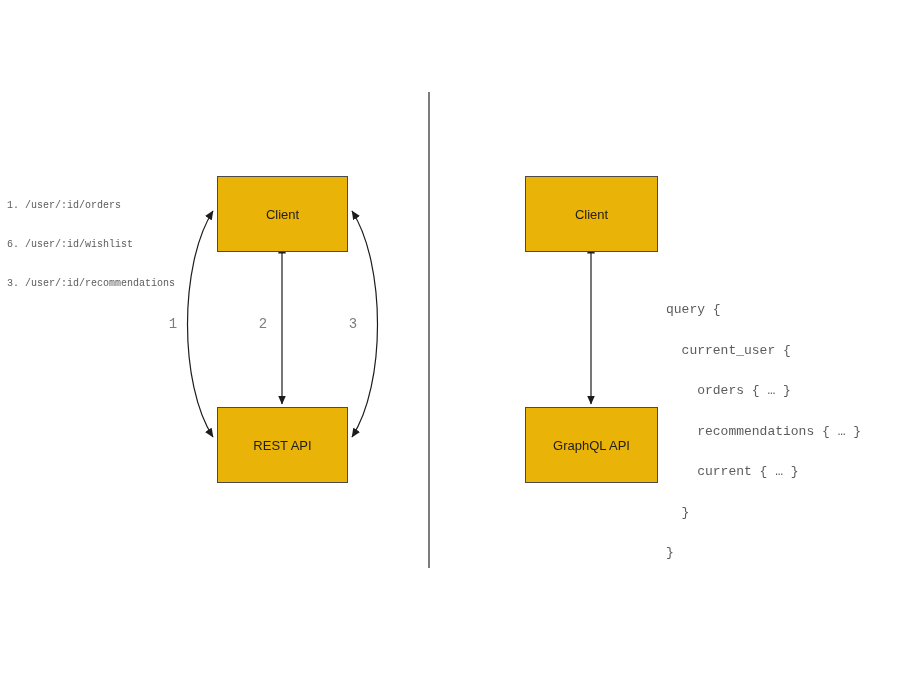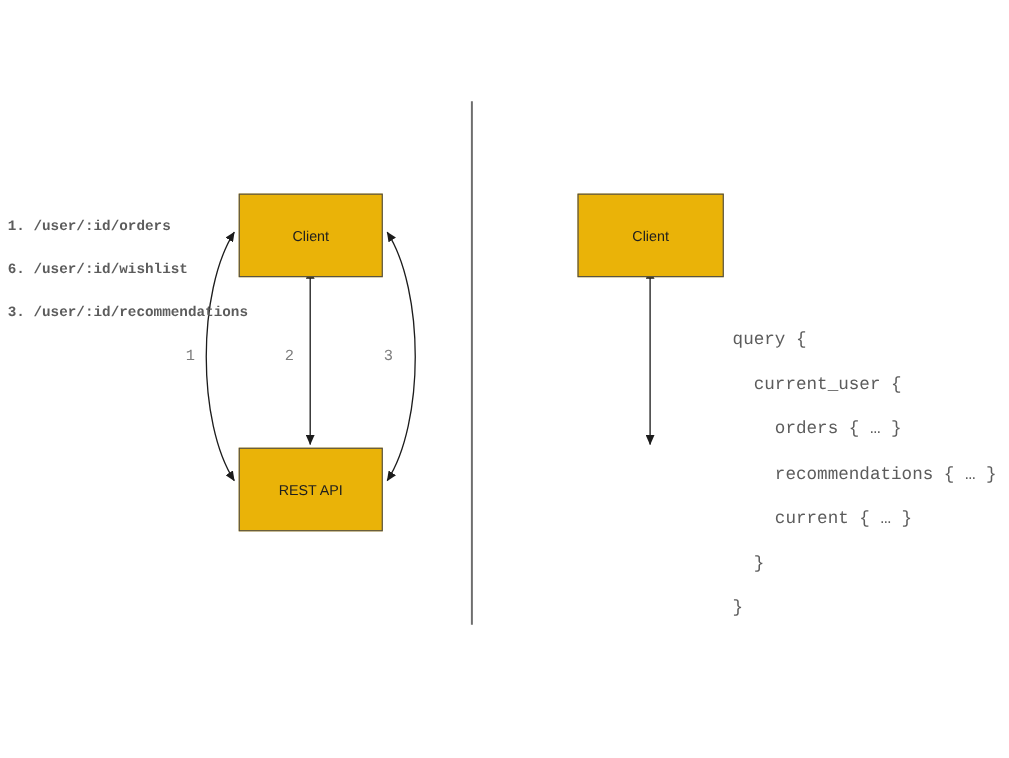--- a/index.html
+++ b/index.html
@@ -52,30 +52,29 @@
   .node-client-right { left: 525px; top: 176px; width: 133px; }
   .node-graphql      { left: 525px; top: 407px; width: 133px; }
   .mono {
     font-family: "Liberation Mono", monospace;
     color: #5c5c5c;
   }
   .endpoints {
     position: absolute;
     left: 7px;
     top: 173px;
-    font-size: 13px;
+    font-size: 10px;
     line-height: 13px;
     white-space: pre;
-    font-weight: bold;
   }
   .query {
     position: absolute;
     left: 666px;
     top: 276px;
-    font-size: 16px;
+    font-size: 13px;
     line-height: 13.5px;
     white-space: pre;
   }
   .arrow-label {
     position: absolute;
     transform: translate(-50%, -50%);
     font-family: "Liberation Mono", monospace;
     font-size: 14px;
     color: #7d7d7d;
   }
@@ -119,20 +118,21 @@
   </div>
 
   <div class="node node-client-left">Client</div>
   <div class="node node-rest">REST API</div>
 
   <div class="arrow-label arrow-label-1">1</div>
   <div class="arrow-label arrow-label-2">2</div>
   <div class="arrow-label arrow-label-3">3</div>
 
   <div class="node node-client-right">Client</div>
+  <div class="node node-graphql">GraphQL API</div>
 
   <div class="query mono">
     <div>query {</div>
     <div>  current_user {</div>
     <div>    orders { … }</div>
     <div>    recommendations { … }</div>
     <div>    current { … }</div>
     <div>  }</div>
     <div>}</div>
   </div>

